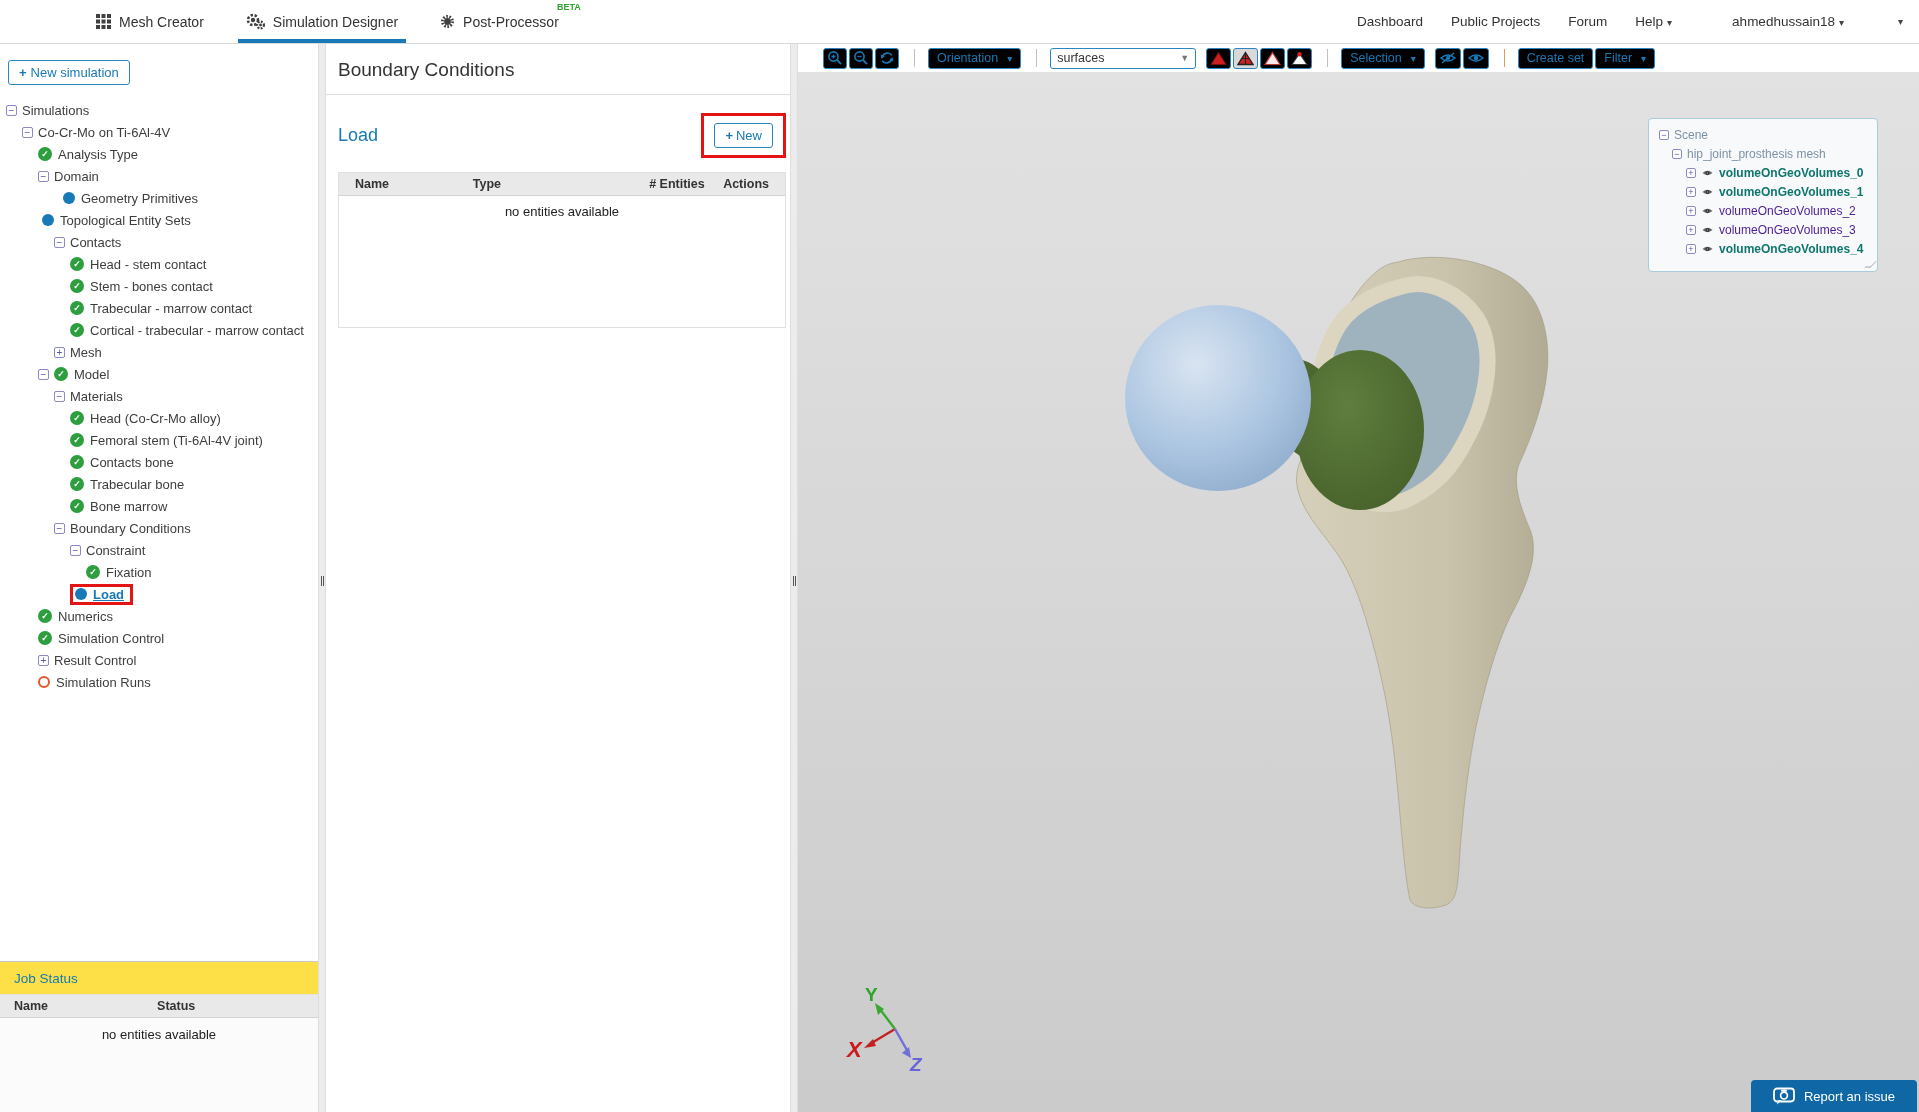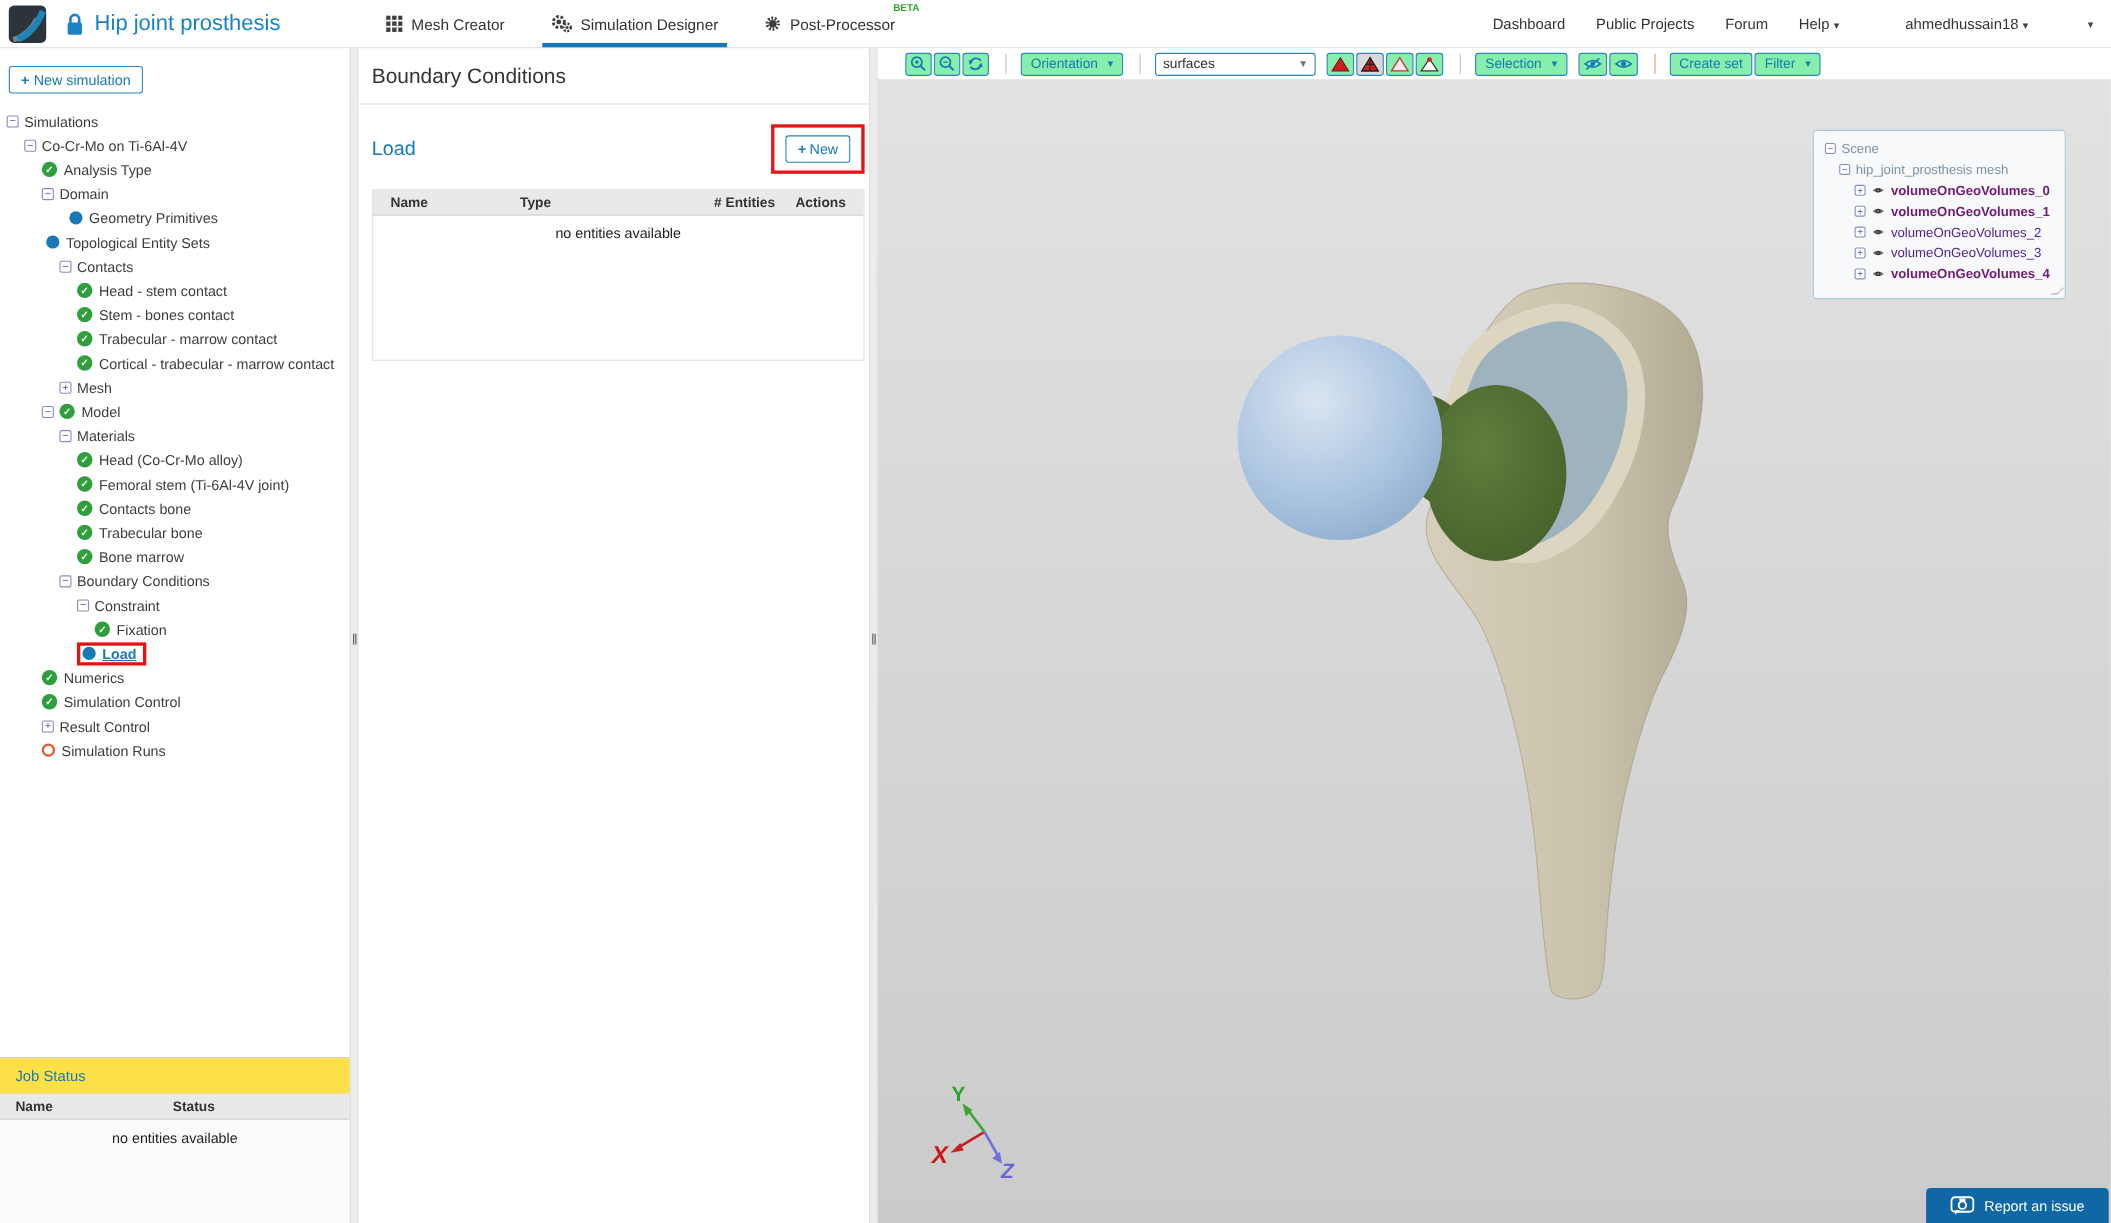--- a/index.html
+++ b/index.html
@@ -78,21 +78,21 @@
   .c-name { width:30%; padding-left:16px !important; }
   .c-type { width:28%; }
   .c-ent  { width:24%; text-align:right; }
   .c-act  { width:18%; text-align:right; padding-right:16px !important; }
   .dt-body { height:131px; }
   .dt-empty { text-align:center; font-size:13px; padding-top:8px; color:#222; }
 
   
   .vp-toolbar { height:28px; display:flex; align-items:center; padding-left:25px; background:#fff; }
   .vp-btn { height:21px; min-width:22px; display:inline-flex; align-items:center; justify-content:center;
-    gap:5px; background:#86efac; border:1px solid #2a85c0; border-radius:3px; color:var(--c-accent,#1779b5);
+    gap:5px; background:#000000; border:1px solid #2a85c0; border-radius:3px; color:var(--c-accent,#1779b5);
     font-size:12.5px; padding:0 8px; margin-right:2px; cursor:pointer; font-family:inherit; }
   .vp-btn.icon-only { padding:0 3px; }
   .vp-btn.active { background:#d9d9d9; }
   .vp-sep { width:1px; height:18px; background:#c0c0c0; margin:0 13px; }
   .vp-sep.tan { background:#d9a05a; }
   .vp-select { width:146px; height:21px; display:inline-flex; align-items:center; justify-content:space-between;
     border:1px solid #2a85c0; border-radius:3px; background:#fff; font-size:12.5px; color:#333;
     padding:0 6px; cursor:pointer; }
   .vp-select .sel-caret { color:#777; font-size:9px; }
   .canvas { flex:1; position:relative; background:linear-gradient(#e2e2e2, #cbcbcb); overflow:hidden; }
@@ -100,52 +100,37 @@
 
   .scene-panel { position:absolute; left:850px; top:46px; width:230px; height:154px;
     background:rgba(250,251,252,.92); border:1px solid #aacbdd; border-radius:4px;
     padding:8px 6px 4px 10px; font-size:12px; }
   .sp-row { display:flex; align-items:center; height:16px; margin-bottom:3px; color:#7b93a6; }
   .sp-row .expander { width:10px; height:10px; font-size:9px; line-height:8px; margin-right:5px; }
   .sp-indent1 { padding-left:13px; }
   .sp-indent2 { padding-left:27px; }
   .sp-row.vol { height:16px; margin-bottom:3px; }
   .sp-row .eye { margin-right:5px; display:inline-flex; }
-  .vol-label { color:#701a75; font-weight:bold; }
+  .vol-label { color:#0f766e; font-weight:bold; }
   .vol-label.dim { color:#4c1d95; font-weight:normal; }
   .sp-grip { position:absolute; right:2px; bottom:2px; width:9px; height:9px;
     border-right:2px solid #9a9a9a; border-bottom:2px solid #9a9a9a; transform:skew(-45deg) scale(.7); opacity:.6; }
 
   .face-input { position:absolute; left:30px; top:1060px; width:197px; height:23px;
     border:1px solid #c6c6c6; border-radius:4px; background:rgba(245,245,245,.75);
     color:#9a9a9a; font-size:16px; padding:0 8px; font-family:Liberation Serif, serif; resize:none; }
   .report-btn { position:absolute; right:2px; bottom:0; height:32px; width:166px;
     background:var(--c-report,#0f67a5); color:#fff; border:none; border-radius:4px 4px 0 0;
     font-size:13px; display:flex; align-items:center; justify-content:center; gap:9px;
     cursor:pointer; font-family:inherit; }
 </style>
 </head>
 <body>
 
 <div class="header">
-  <div class="brand">
-    <div class="logo">
-      <svg width="34" height="34" viewBox="0 0 34 34">
-        <path d="M4 31 C 12 29, 20 23, 26 12" stroke="#7e868d" stroke-width="5" fill="none"></path>
-        <path d="M8 31 C 17 27, 26 18, 31 5" stroke="#1d84b5" stroke-width="6" fill="none"></path>
-      </svg>
-    </div>
-    <span style="margin-left:8px; display:inline-flex;">
-      <svg width="18" height="22" viewBox="0 0 18 22">
-        <path d="M5 10 V6.5 a4 4 0 0 1 8 0 V10" stroke="#1a82c4" stroke-width="2.4" fill="none"></path>
-        <rect x="2.5" y="9.5" width="13" height="11" rx="1.6" fill="#1a82c4"></rect>
-      </svg>
-    </span>
-    <span class="page-title">Hip joint prosthesis</span>
-  </div>
 
   <div class="tabs">
     <div class="tab">
       <span style="display:inline-flex;">
         <svg width="15" height="15" viewBox="0 0 15 15">
           <g fill="#3f3f3f">
             <rect x="0" y="0" width="4" height="4"></rect>
               <rect x="5.5" y="0" width="4" height="4"></rect>
               <rect x="11" y="0" width="4" height="4"></rect>
             <rect x="0" y="5.5" width="4" height="4"></rect>

